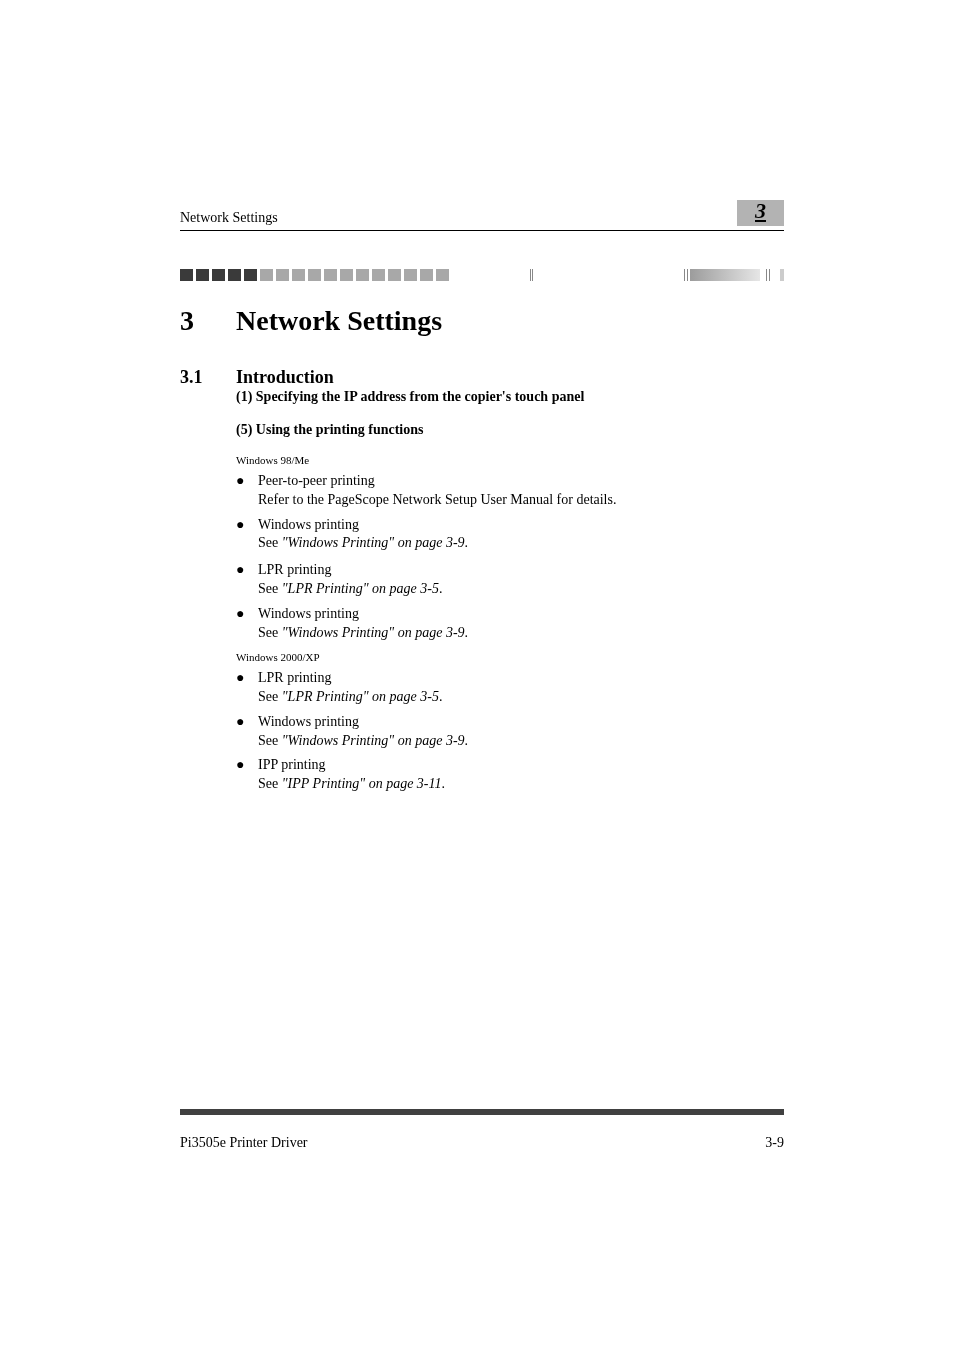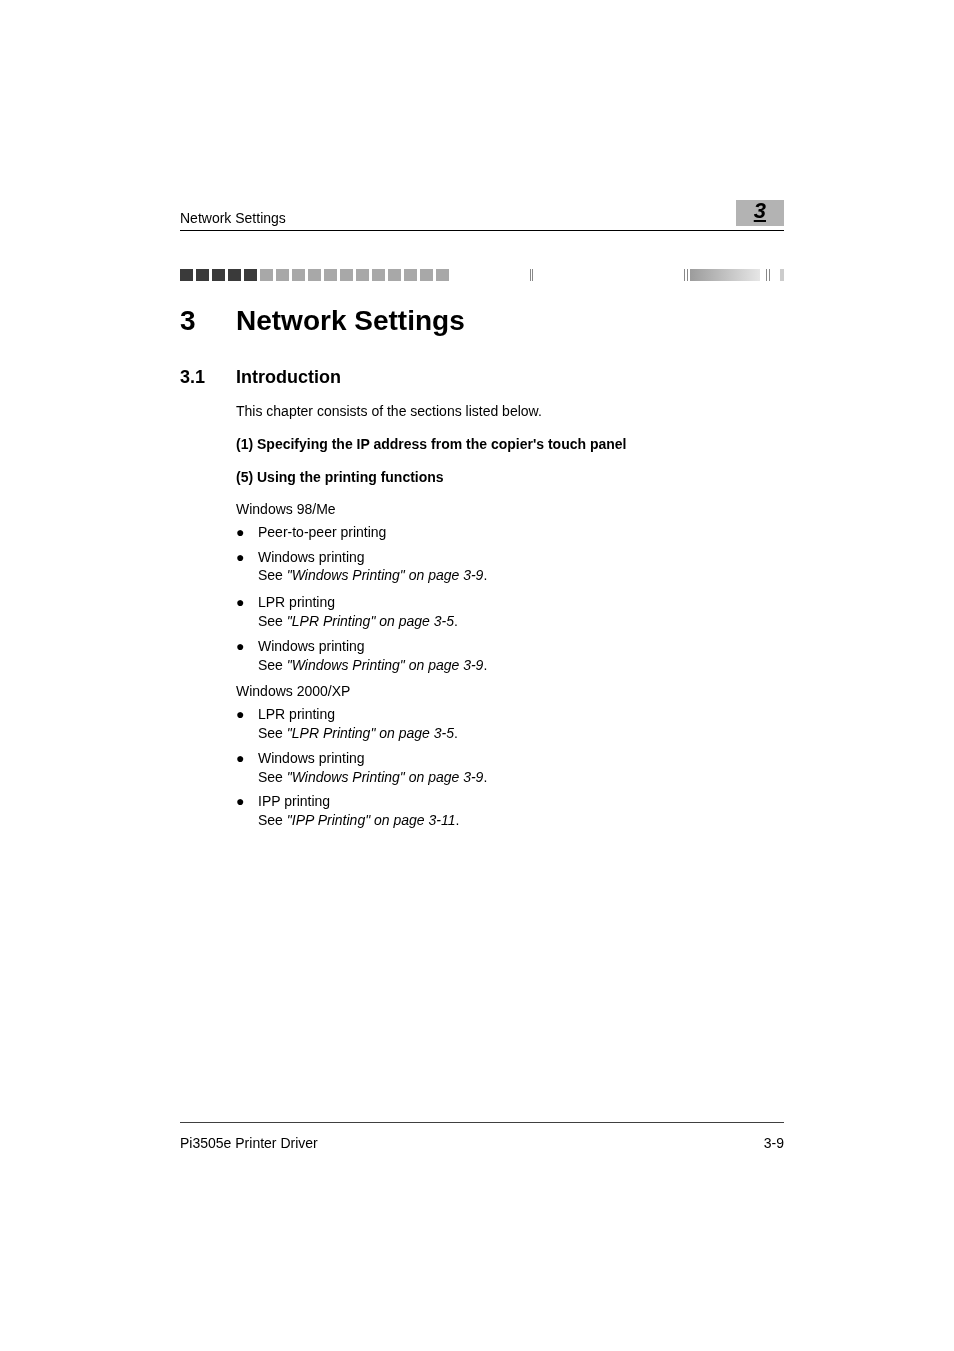--- a/index.html
+++ b/index.html
@@ -2,20 +2,21 @@
 <html><head>
 <meta charset="utf-8">
 <style>
   * { box-sizing: border-box; margin: 0; padding: 0; }
   html, body { width: 954px; height: 1351px; background: #ffffff; font-family: Arial, Helvetica, sans-serif; color: #000; }
   .page {
     width: 954px;
     height: 1351px;
     padding: 200px 170px 0 180px;
     position: relative;
+    font-family: Liberation Serif, serif;
   }
   .header-row {
     display: flex;
     justify-content: space-between;
     align-items: flex-end;
     border-bottom: 1px solid #000;
     padding-bottom: 4px;
     margin-bottom: 38px;
   }
   .header-label {
@@ -113,21 +114,20 @@
     font-weight: bold;
     width: 56px;
   }
   .chapter-title {
     font-size: 28px;
     font-weight: bold;
   }
   .section-row {
     display: flex;
     align-items: center;
-    margin-bottom: 14px;
   }
   .section-num {
     font-size: 18px;
     font-weight: bold;
     width: 56px;
   }
   .section-title {
     font-size: 18px;
     font-weight: bold;
   }
@@ -136,21 +136,21 @@
   }
   .para {
     font-size: 14px;
     margin-bottom: 14px;
     line-height: 1.35;
   }
   .bold {
     font-weight: bold;
   }
   .os-label {
-    font-size: 14px;
+    font-size: 11px;
     margin-top: 1px;
     margin-bottom: 6px;
   }
   ul.bullets {
     list-style: none;
     padding-left: 0;
     margin-bottom: 8px;
   }
   ul.bullets li {
     font-size: 14px;
@@ -163,22 +163,22 @@
     width: 22px;
     flex-shrink: 0;
   }
   ul.bullets li .li-body { }
   .italic { font-style: italic; }
   .footer {
     position: absolute;
     bottom: 200px;
     left: 180px;
     right: 170px;
-    border-top: 1px solid #404040;
-    padding-top: 12px;
+    border-top: 6px solid #404040;
+    padding-top: 20px;
     display: flex;
     justify-content: space-between;
     font-size: 14px;
   }
 </style>
 </head>
 <body>
 
 <div class="page">
 
@@ -228,30 +228,30 @@
     <div class="chapter-num">3</div>
     <div class="chapter-title">Network Settings</div>
   </div>
 
   <div class="section-row">
     <div class="section-num">3.1</div>
     <div class="section-title">Introduction</div>
   </div>
 
   <div class="body">
-    <div class="para">This chapter consists of the sections listed below.</div>
     <div class="para bold">(1) Specifying the IP address from the copier's touch panel</div>
     <div class="para bold">(5) Using the printing functions</div>
 
     <div class="os-label">Windows 98/Me</div>
     <ul class="bullets">
       <li>
         <span class="dot">●</span>
         <span class="li-body">
           <span>Peer-to-peer printing</span><br>
+          <span>Refer to the PageScope Network Setup User Manual for details.</span>
         </span>
       </li>
       <li>
         <span class="dot">●</span>
         <span class="li-body">
           <span>Windows printing</span><br>
           <span>See </span><span class="italic">"Windows Printing" on page 3-9</span><span>.</span>
         </span>
       </li>
     </ul>

